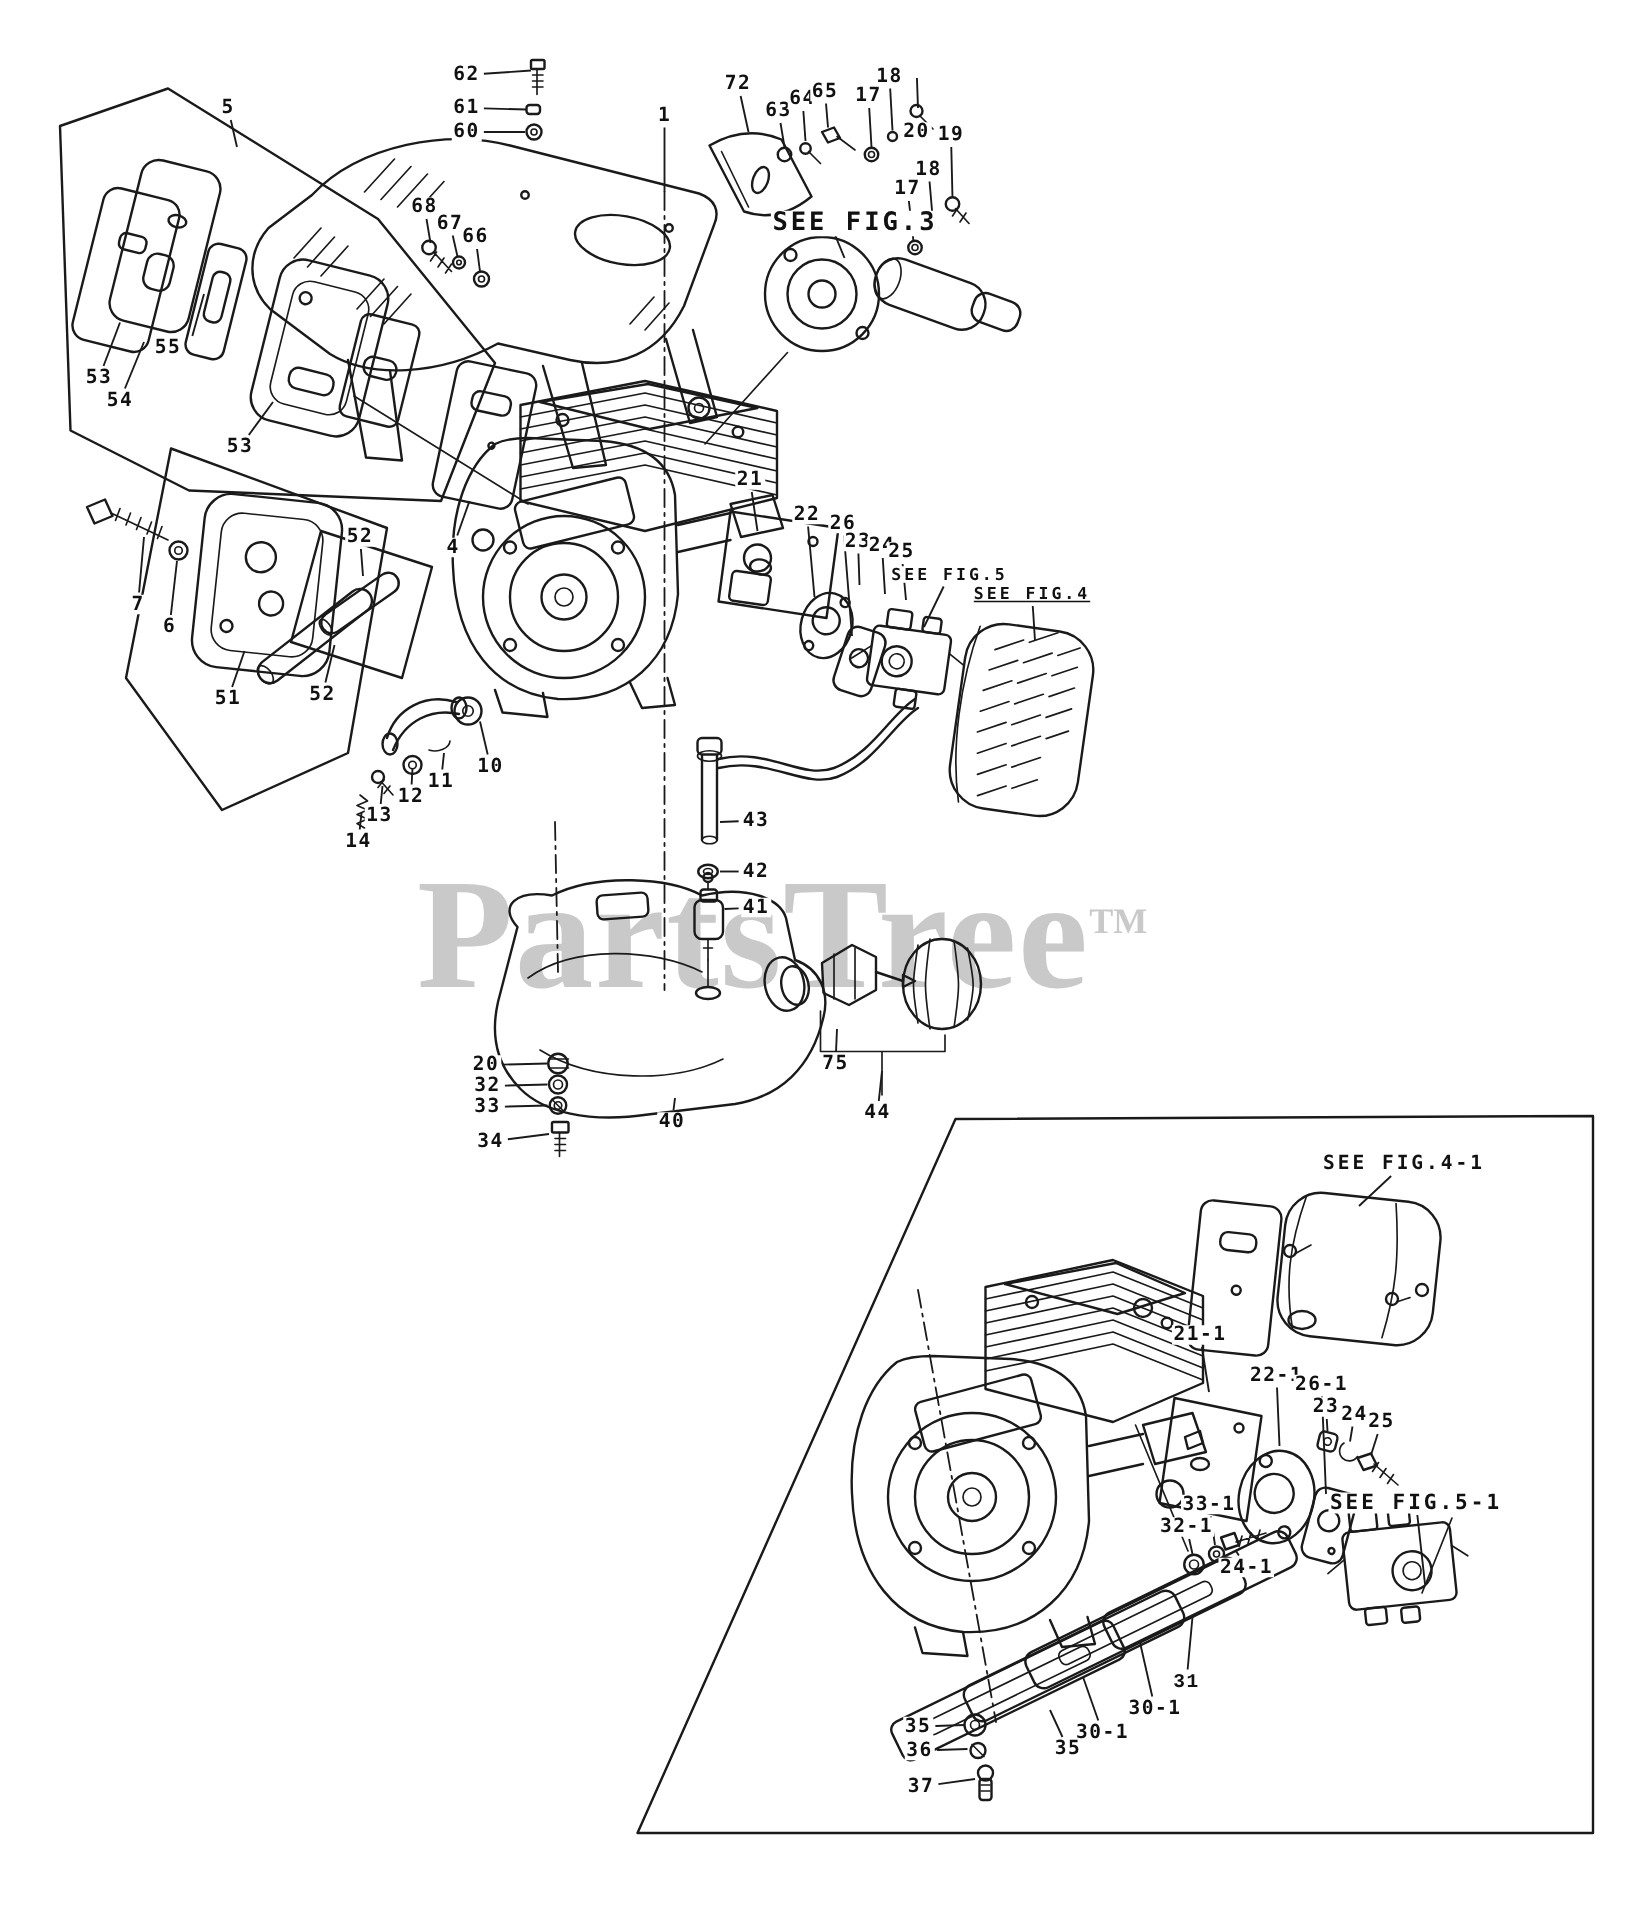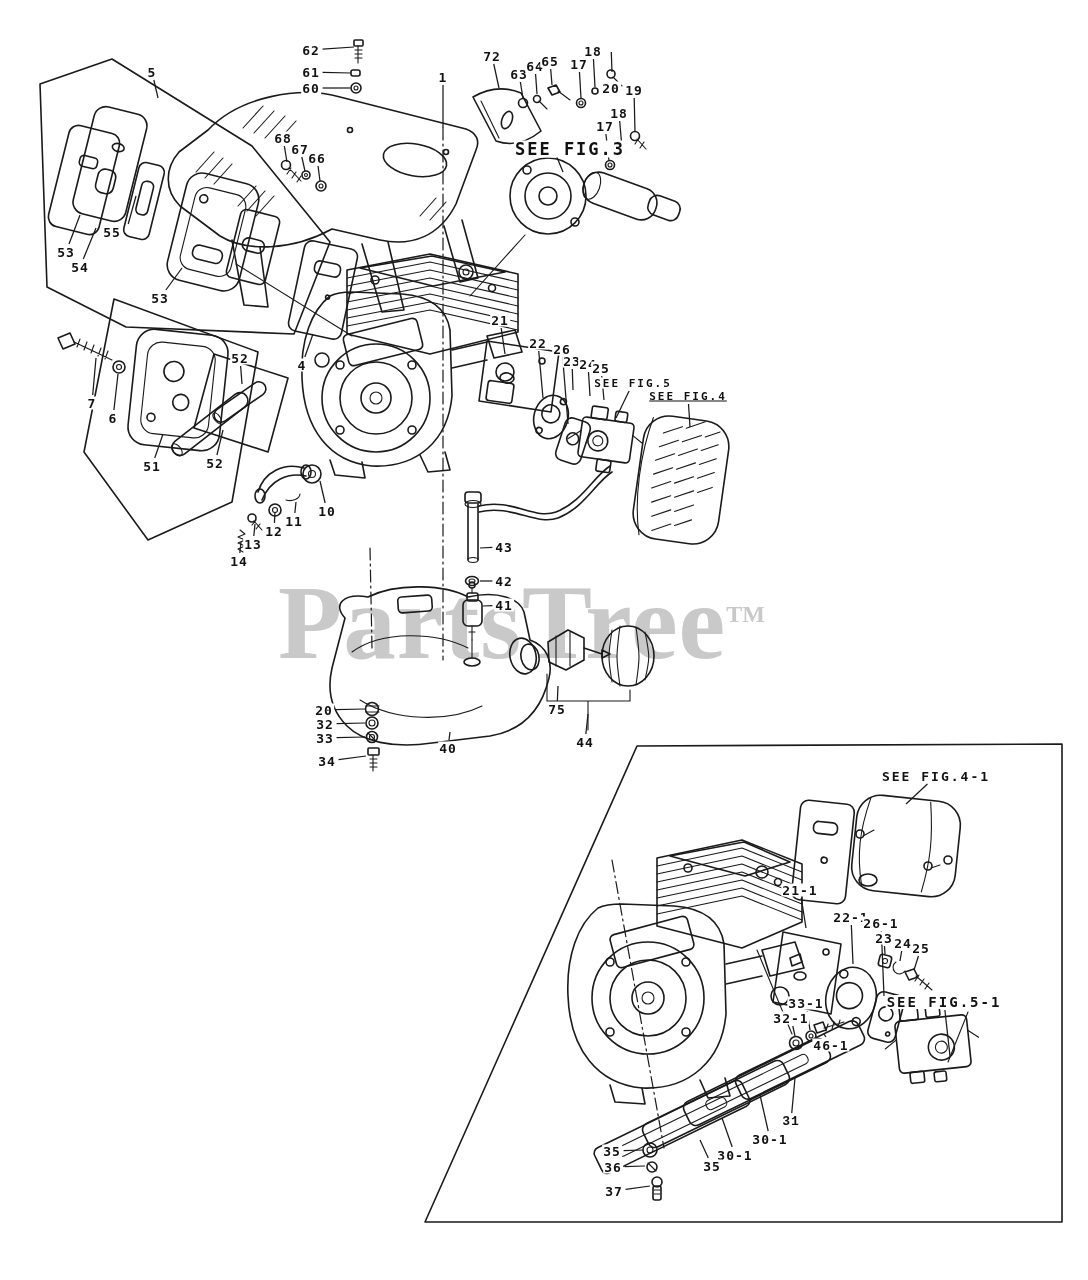--- a/index.html
+++ b/index.html
@@ -521,21 +521,21 @@
       <span class="callout" style="left: 557px; top: 709px;">75</span>
       <span class="callout" style="left: 585px; top: 742px;">44</span>
       <span class="callout" style="left: 800px; top: 890px;">21-1</span>
       <span class="callout" style="left: 851px; top: 917px;">22-1</span>
       <span class="callout" style="left: 881px; top: 923px;">26-1</span>
       <span class="callout" style="left: 884px; top: 938px;">23</span>
       <span class="callout" style="left: 903px; top: 943px;">24</span>
       <span class="callout" style="left: 921px; top: 948px;">25</span>
       <span class="callout" style="left: 806px; top: 1003px;">33-1</span>
       <span class="callout" style="left: 791px; top: 1018px;">32-1</span>
-      <span class="callout" style="left: 831px; top: 1045px;">46-1</span>
+      <span class="callout" style="left: 831px; top: 1045px;">24-1</span>
       <span class="callout" style="left: 791px; top: 1121px; font-family: Liberation Mono, monospace;">31</span>
       <span class="callout" style="left: 770px; top: 1139px;">30-1</span>
       <span class="callout" style="left: 735px; top: 1155px;">30-1</span>
       <span class="callout" style="left: 712px; top: 1166px;">35</span>
       <span class="callout" style="left: 612px; top: 1151px;">35</span>
       <span class="callout" style="left: 613px; top: 1167px;">36</span>
       <span class="callout" style="left: 614px; top: 1191px;">37</span>
       <span class="callout seefig" style="left: 547px; top: 149px; font-size: 17px; margin-left: 23px;">SEE FIG.3</span>
       <span class="callout seefig" style="left: 633px; top: 383px; font-size: 11px;">SEE FIG.5</span>
       <span class="callout seefig" style="left: 688px; top: 396px; font-size: 11px; text-decoration: underline;">SEE FIG.4</span>

